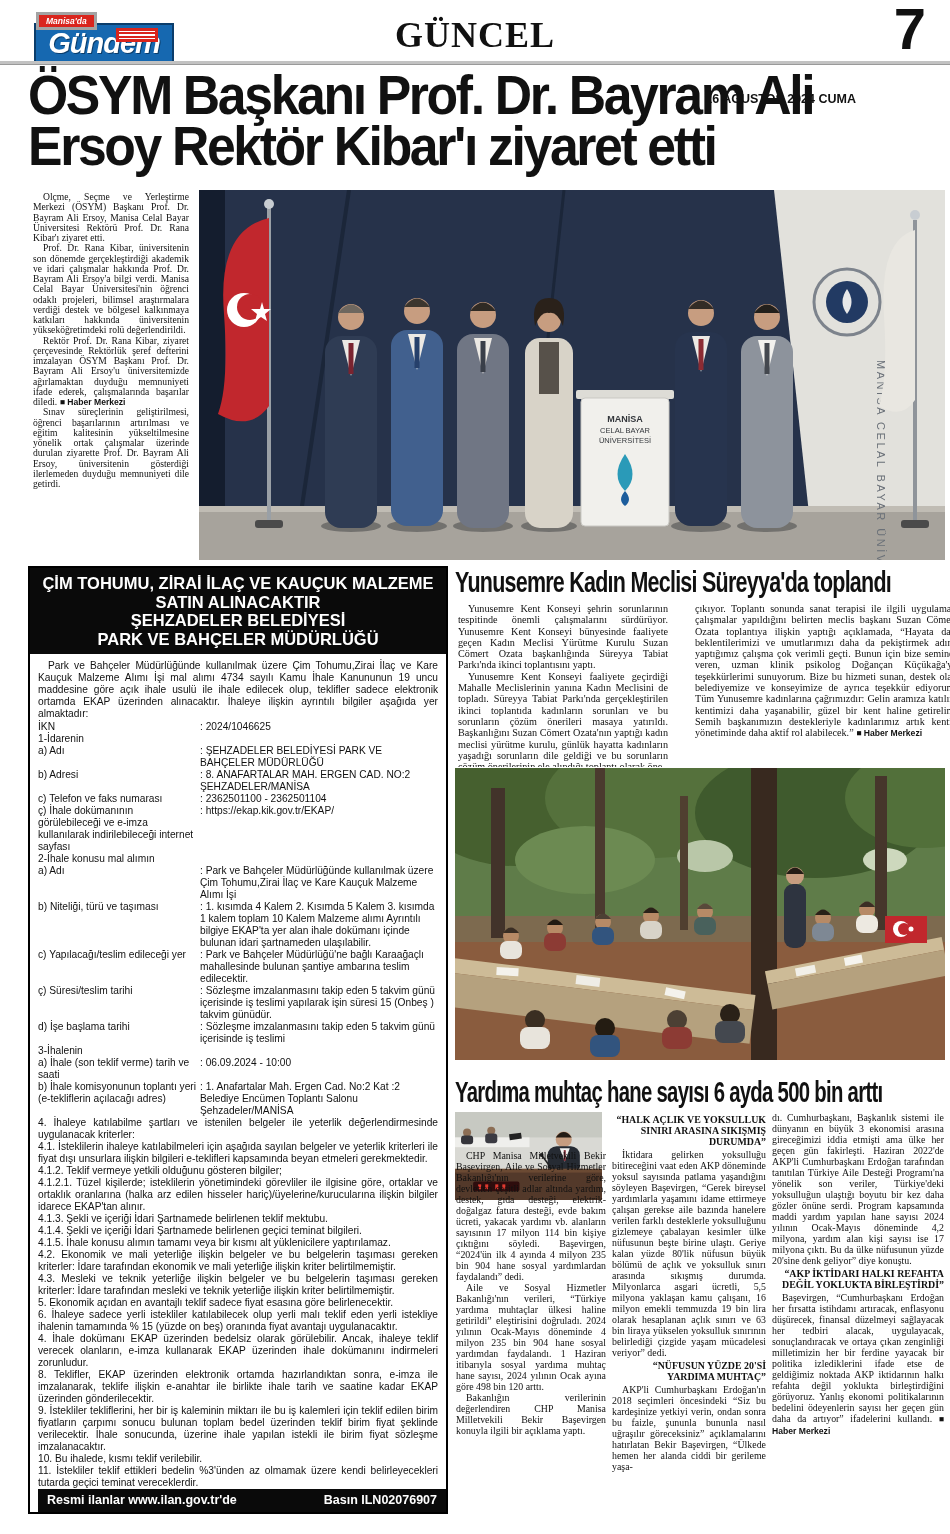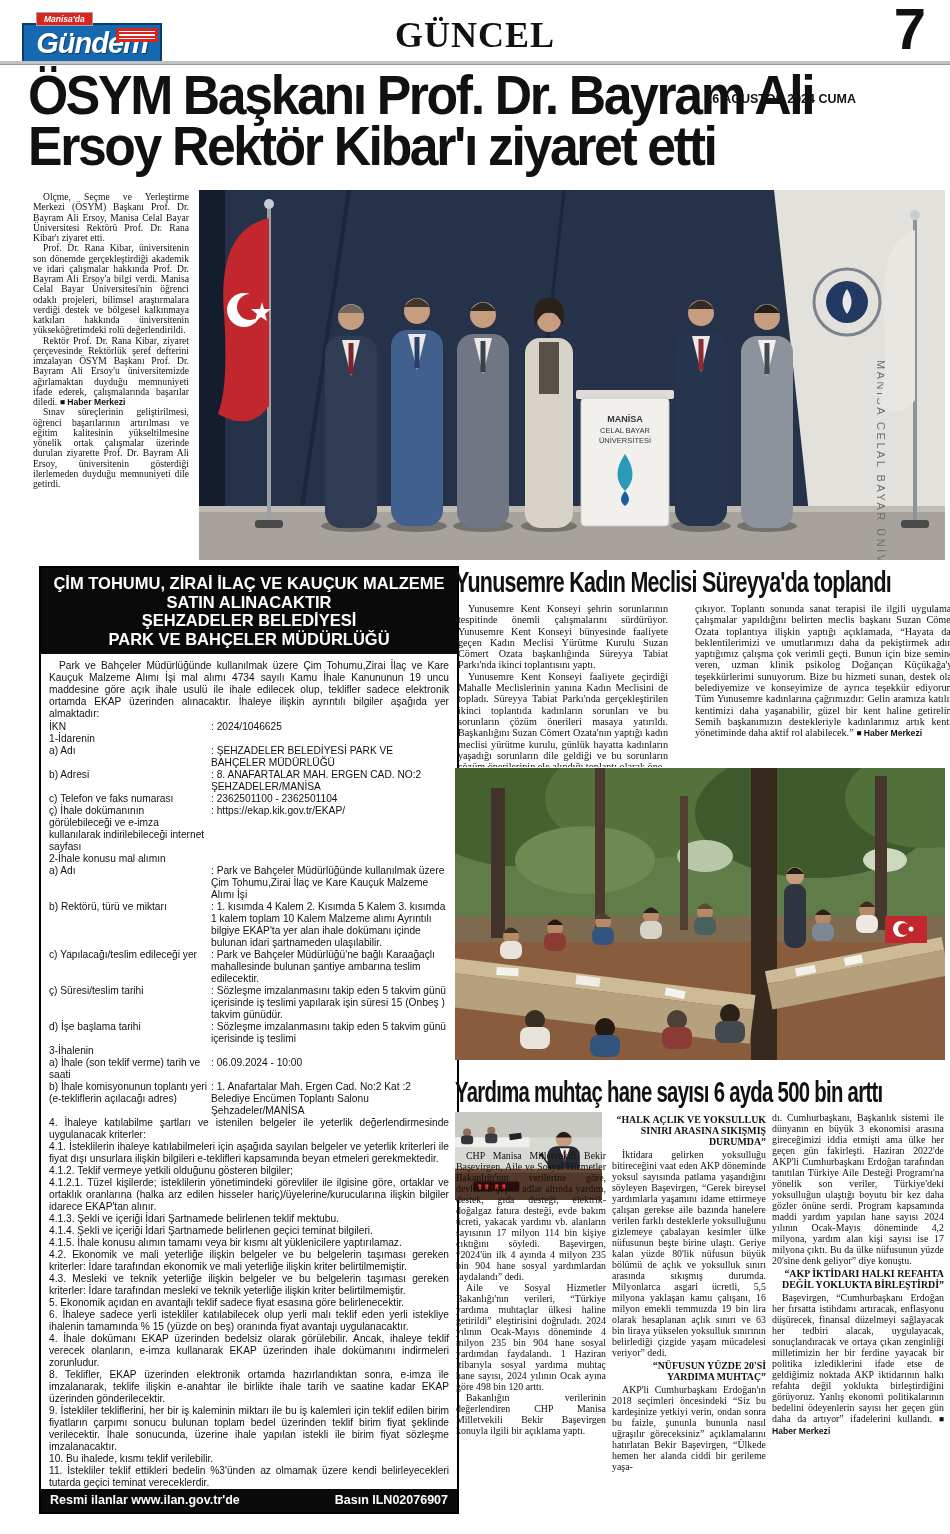--- a/index.html
+++ b/index.html
@@ -2,25 +2,25 @@
 <html><head>
 <meta charset="utf-8">
 <style>
   * { margin:0; padding:0; box-sizing:border-box; }
   html,body { width:950px; height:1534px; background:#fff; }
   body { font-family:"Liberation Serif", serif; color:#111; position:relative; overflow:hidden; }
   .page { position:absolute; inset:0; }
 
   
   .logo { position:absolute; left:22px; top:12px; width:140px; height:52px; }
-  .logo-main { position:absolute; left:0; top:11px; width:140px; height:41px; background:#1668b0;
+  .logo-main { position:absolute; left:12px; top:11px; width:140px; height:41px; background:#1668b0;
     border:2px solid #0b3d6b; color:#fff; font-family:"Liberation Sans",sans-serif; font-style:italic;
     font-weight:bold; font-size:29px; text-align:center; line-height:36px; letter-spacing:-1px;
     text-shadow:1px 1px 0 #0b3d6b; }
-  .logo-top { position:absolute; left:14px; top:0; background:#d9251d; border:1px solid #a3a3a3;
+  .logo-top { position:absolute; left:14px; top:0; background:#d9251d; border:3px solid #a3a3a3;
     color:#fff; font-family:"Liberation Sans",sans-serif; font-style:italic; font-weight:bold;
     font-size:8.5px; padding:1px 7px; }
   .logo-side { position:absolute; right:4px; top:16px; width:42px; height:14px; background:#d9251d;
     display:flex; flex-direction:column; justify-content:center; gap:2px; padding:2px 3px; }
   .logo-side i { display:block; height:1.5px; background:#fff; }
   .section-title { position:absolute; left:0; right:0; top:14px; text-align:center;
     font-weight:bold; font-size:36px; letter-spacing:1px; }
   .date { position:absolute; right:94px; top:45px; font-family:"Liberation Sans",sans-serif;
     font-size:12.5px; font-weight:bold;margin-top:47px; }
   .pageno { position:absolute; right:24px; top:-2px; font-family:"Liberation Sans",sans-serif;
@@ -33,31 +33,31 @@
   .hl { white-space:nowrap; font-weight:900; font-size:55px; line-height:51px; letter-spacing:-2.5px;
     transform:scaleX(0.94); transform-origin:left top; }
   .lead-body { position:absolute; left:33px; top:192px; width:156px; height:366px;
     font-size:9.6px; line-height:10.25px; text-align:justify; overflow:hidden; }
   .para { text-indent:10px; }
   .byline { font-family:"Liberation Sans",sans-serif; font-weight:bold; font-size:8.6px; }
   .lead-photo { position:absolute; left:199px; top:190px; width:746px; height:370px; }
 
   
   .tender { position:absolute; left:28px; top:566px; width:420px; height:948px;
-    border:2px solid #000; background:#fff; font-family:"Liberation Sans",sans-serif;margin-left:11px; }
+    border:2px solid #000; background:#fff; font-family:"Liberation Sans",sans-serif; }
   .t-head { background:#0a0a0a; color:#fff; text-align:center; font-weight:bold;
     font-size:16.5px; line-height:18.5px; padding:6px 2px; }
   .t-title-line { display:block; }
   .t-body { padding:6px 8px 0; font-size:10.2px; line-height:12px; color:#111; height:982px; overflow:hidden; }
   .t-intro { text-align:justify; text-indent:10px; margin-bottom:1px; }
   .t-row { display:grid; grid-template-columns:162px 1fr; }
   .t-label { padding-right:4px; }
   .t-section { text-indent:0; }
   .clause { text-indent:0; text-align:justify; }
-  .t-footer { position:absolute; left:0; right:0; bottom:0; background:#0a0a0a; color:#fff;
+  .t-footer { position:absolute; left:8px; right:0; bottom:0; background:#0a0a0a; color:#fff;
     font-weight:bold; font-size:12.5px; padding:4px 9px 5px; display:flex; justify-content:space-between; }
 
   
   .sub-headline { position:absolute; font-family:"Liberation Sans",sans-serif; font-weight:900;
     font-size:29px; letter-spacing:-1px; white-space:nowrap; transform-origin:left top; }
   .women-headline { left:455px; top:566px; transform:scaleX(0.74); }
   .aid-headline { left:455px; top:1076px; transform:scaleX(0.70); }
   .women-cols { position:absolute; left:458px; top:603px; height:164px; display:flex; gap:27px; }
   .wcol1 { width:210px; } .wcol2 { width:262px; }
   .women-cols > div, .acol { font-size:10.2px; line-height:11.3px; text-align:justify; overflow:hidden; }
@@ -221,21 +221,21 @@
           <div class="t-row">
             <div class="t-label">ç) İhale dokümanının görülebileceği ve e-imza kullanılarak indirilebileceği internet sayfası</div>
             <div class="t-value">: https://ekap.kik.gov.tr/EKAP/</div>
           </div>
           <p class="t-section">2-İhale konusu mal alımın</p>
           <div class="t-row">
             <div class="t-label">a) Adı</div>
             <div class="t-value">: Park ve Bahçeler Müdürlüğünde kullanılmak üzere Çim Tohumu,Zirai İlaç ve Kare Kauçuk Malzeme Alımı İşi</div>
           </div>
           <div class="t-row">
-            <div class="t-label">b) Rektörü, türü ve miktarı</div>
+            <div class="t-label">b) Niteliği, türü ve taşıması</div>
             <div class="t-value">: 1. kısımda 4 Kalem 2. Kısımda 5 Kalem 3. kısımda 1 kalem toplam 10 Kalem Malzeme alımı Ayrıntılı bilgiye EKAP'ta yer alan ihale dokümanı içinde bulunan idari şartnameden ulaşılabilir.</div>
           </div>
           <div class="t-row">
             <div class="t-label">c) Yapılacağı/teslim edileceği yer</div>
             <div class="t-value">: Park ve Bahçeler Müdürlüğü'ne bağlı Karaağaçlı mahallesinde bulunan şantiye ambarına teslim edilecektir.</div>
           </div>
           <div class="t-row">
             <div class="t-label">ç) Süresi/teslim tarihi</div>
             <div class="t-value">: Sözleşme imzalanmasını takip eden 5 takvim günü içerisinde iş teslimi yapılarak işin süresi 15 (Onbeş ) takvim günüdür.</div>
           </div>

